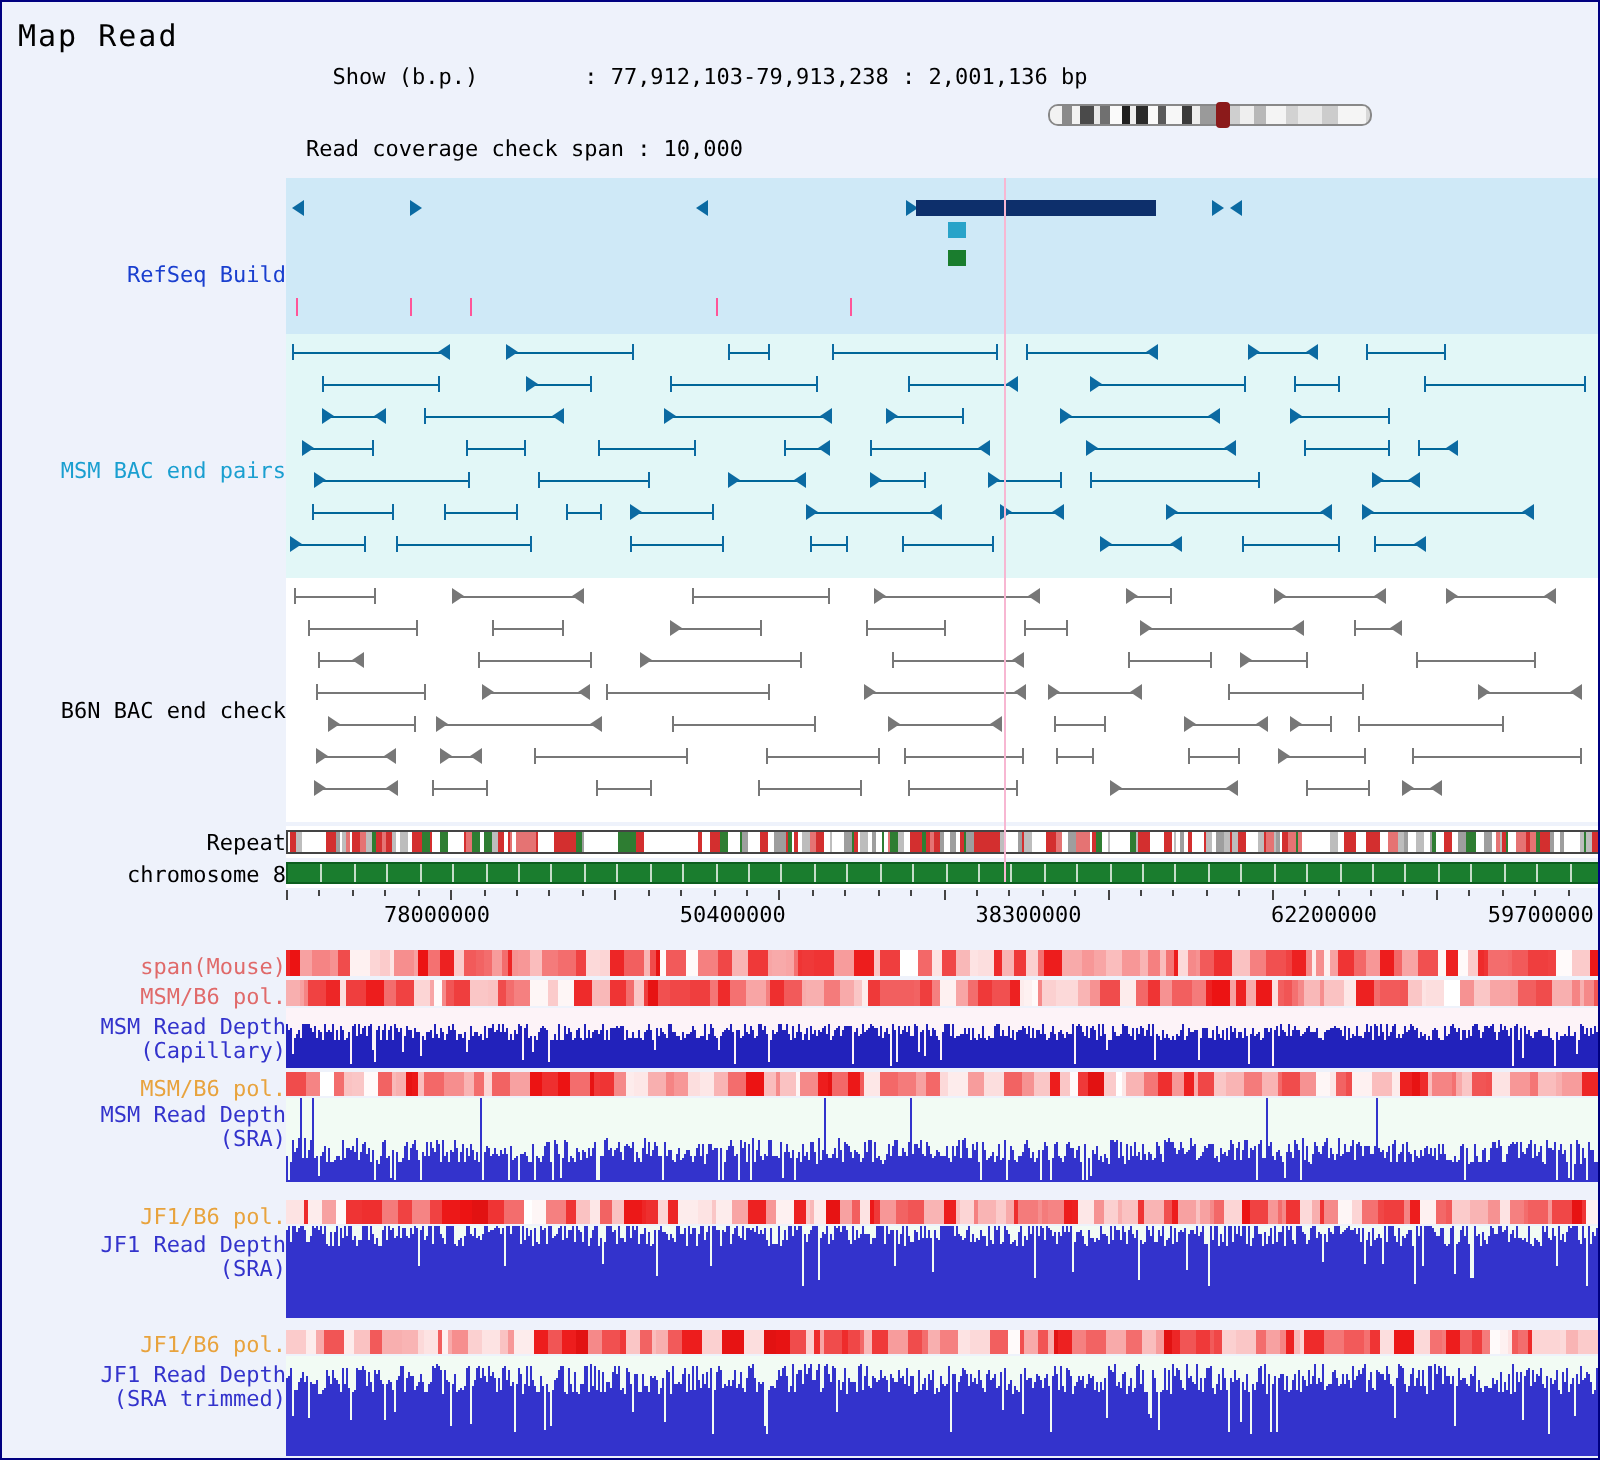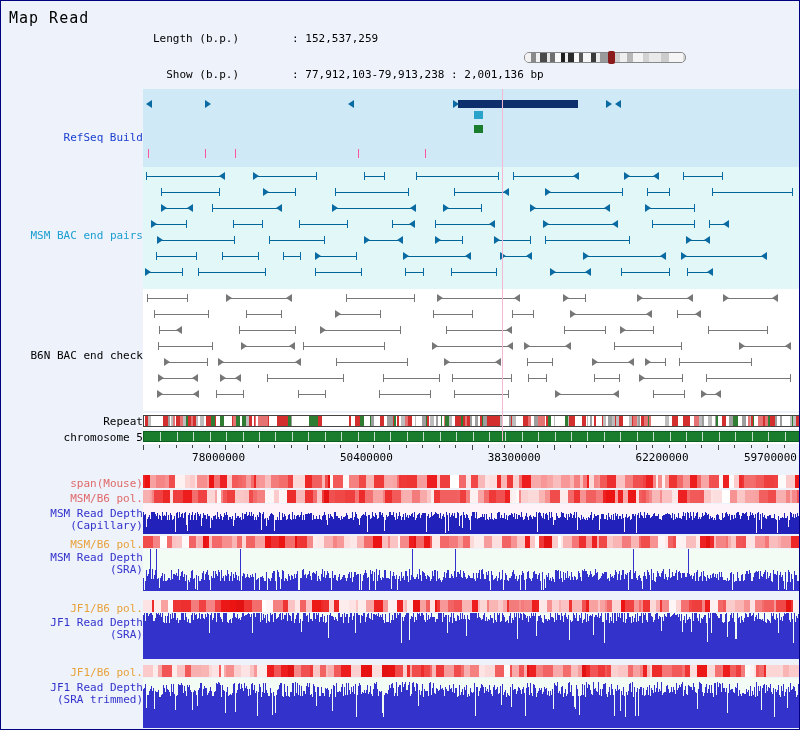--- a/index.html
+++ b/index.html
@@ -184,21 +184,20 @@
   .depth.cap i { background: #2222bb; }
 </style>
 </head>
 <body>
 
 <div id="app">
 
   <div id="title">Map Read</div>
 
   <div id="infoblock">
-    <div class="info-row"><span>Length (b.p.)        : 152,537,259</span></div>
     <div class="info-row"><span>  Show (b.p.)        : 77,912,103-79,913,238 : 2,001,136 bp</span></div>
     <div class="info-row"><span>Read coverage check span : 10,000</span></div>
   </div>
 
   <div id="ideogram">
     <div class="ideo-body">
         <span class="band" style="left: 0px; width: 6px; background: rgb(242, 242, 242);"></span>
         <span class="band" style="left: 6px; width: 5px; background: rgb(138, 138, 138);"></span>
         <span class="band" style="left: 11px; width: 4px; background: rgb(242, 242, 242);"></span>
         <span class="band" style="left: 15px; width: 7px; background: rgb(74, 74, 74);"></span>
@@ -225,21 +224,21 @@
         <span class="band" style="left: 144px; width: 14px; background: rgb(245, 245, 245);"></span>
       </div>
   <div class="marker" style="left: 84px;"></div>
     </div>
 
   <div id="labels">
       <div class="lbl" style="top: 131px; color: rgb(26, 63, 207);">RefSeq Build</div>
       <div class="lbl" style="top: 229px; color: rgb(26, 159, 208);">MSM BAC end pairs</div>
       <div class="lbl" style="top: 349px; color: rgb(0, 0, 0);">B6N BAC end check</div>
       <div class="lbl" style="top: 415px; color: rgb(0, 0, 0);">Repeat</div>
-      <div class="lbl" style="top: 431px; color: rgb(0, 0, 0);">chromosome 5</div>
+      <div class="lbl" style="top: 431px; color: rgb(0, 0, 0);">chromosome 8</div>
       <div class="lbl" style="top: 477px; color: rgb(224, 106, 106);">span(Mouse)</div>
       <div class="lbl" style="top: 492px; color: rgb(224, 106, 106);">MSM/B6 pol.</div>
       <div class="lbl" style="top: 507px; color: rgb(51, 51, 204);">MSM Read Depth
 (Capillary)</div>
       <div class="lbl" style="top: 538px; color: rgb(232, 163, 61);">MSM/B6 pol.</div>
       <div class="lbl" style="top: 551px; color: rgb(51, 51, 204);">MSM Read Depth
 (SRA)</div>
       <div class="lbl" style="top: 602px; color: rgb(232, 163, 61);">JF1/B6 pol.</div>
       <div class="lbl" style="top: 616px; color: rgb(51, 51, 204);">JF1 Read Depth
 (SRA)</div>

